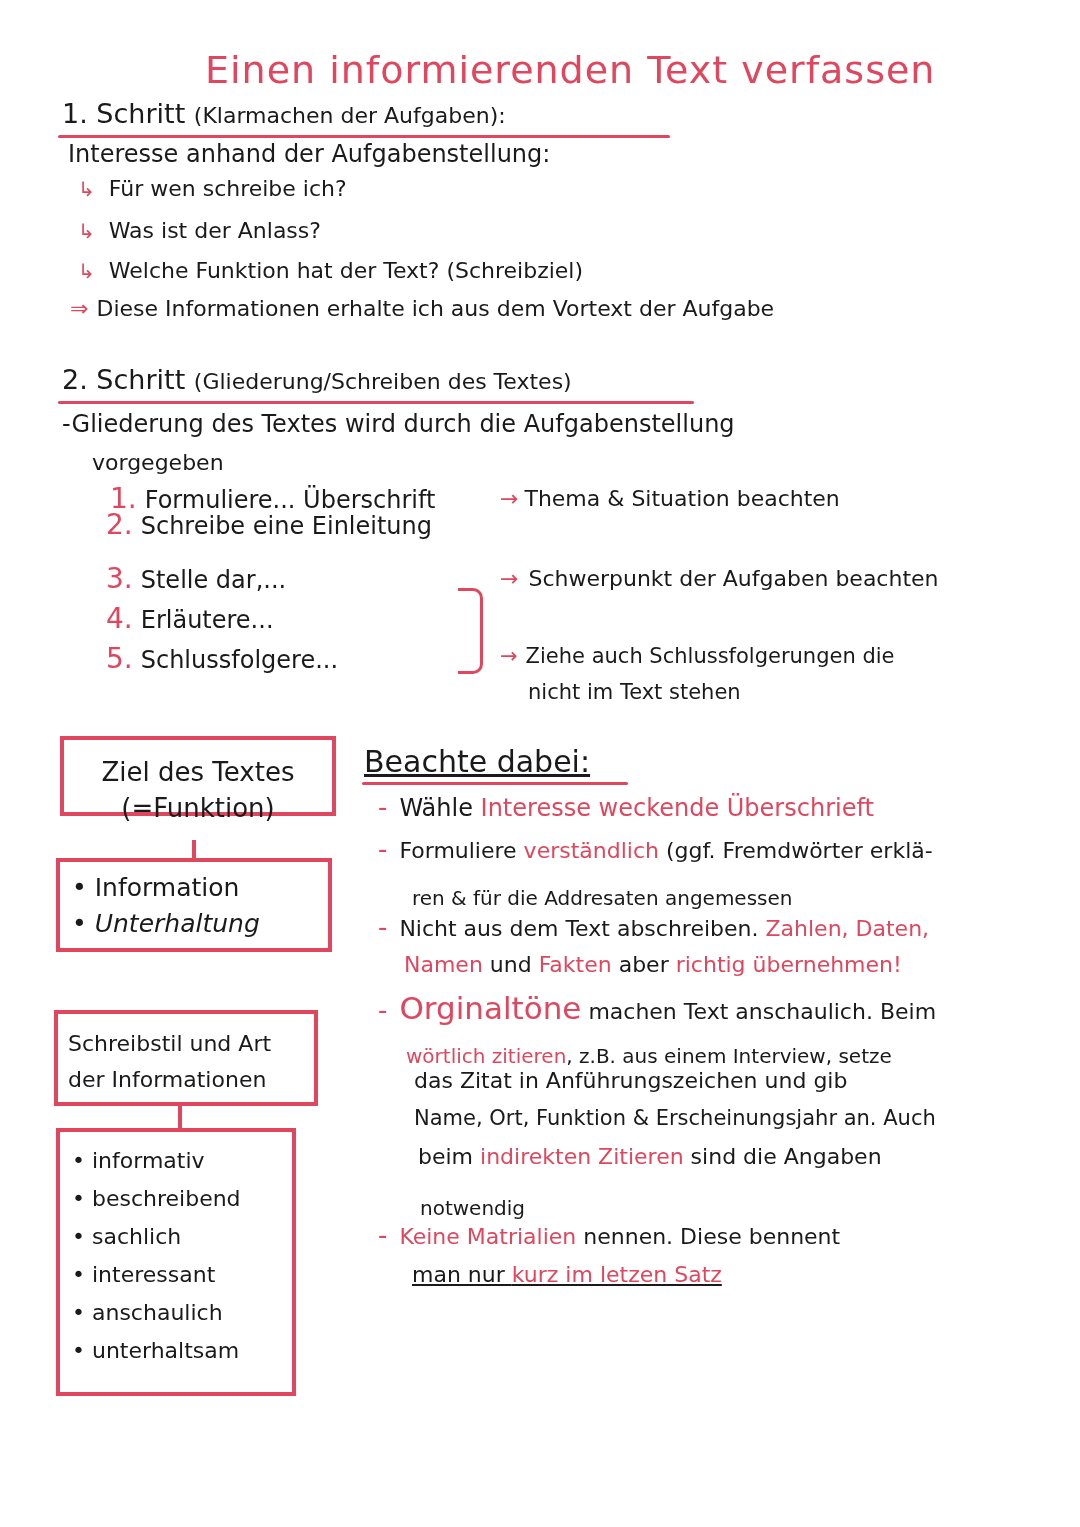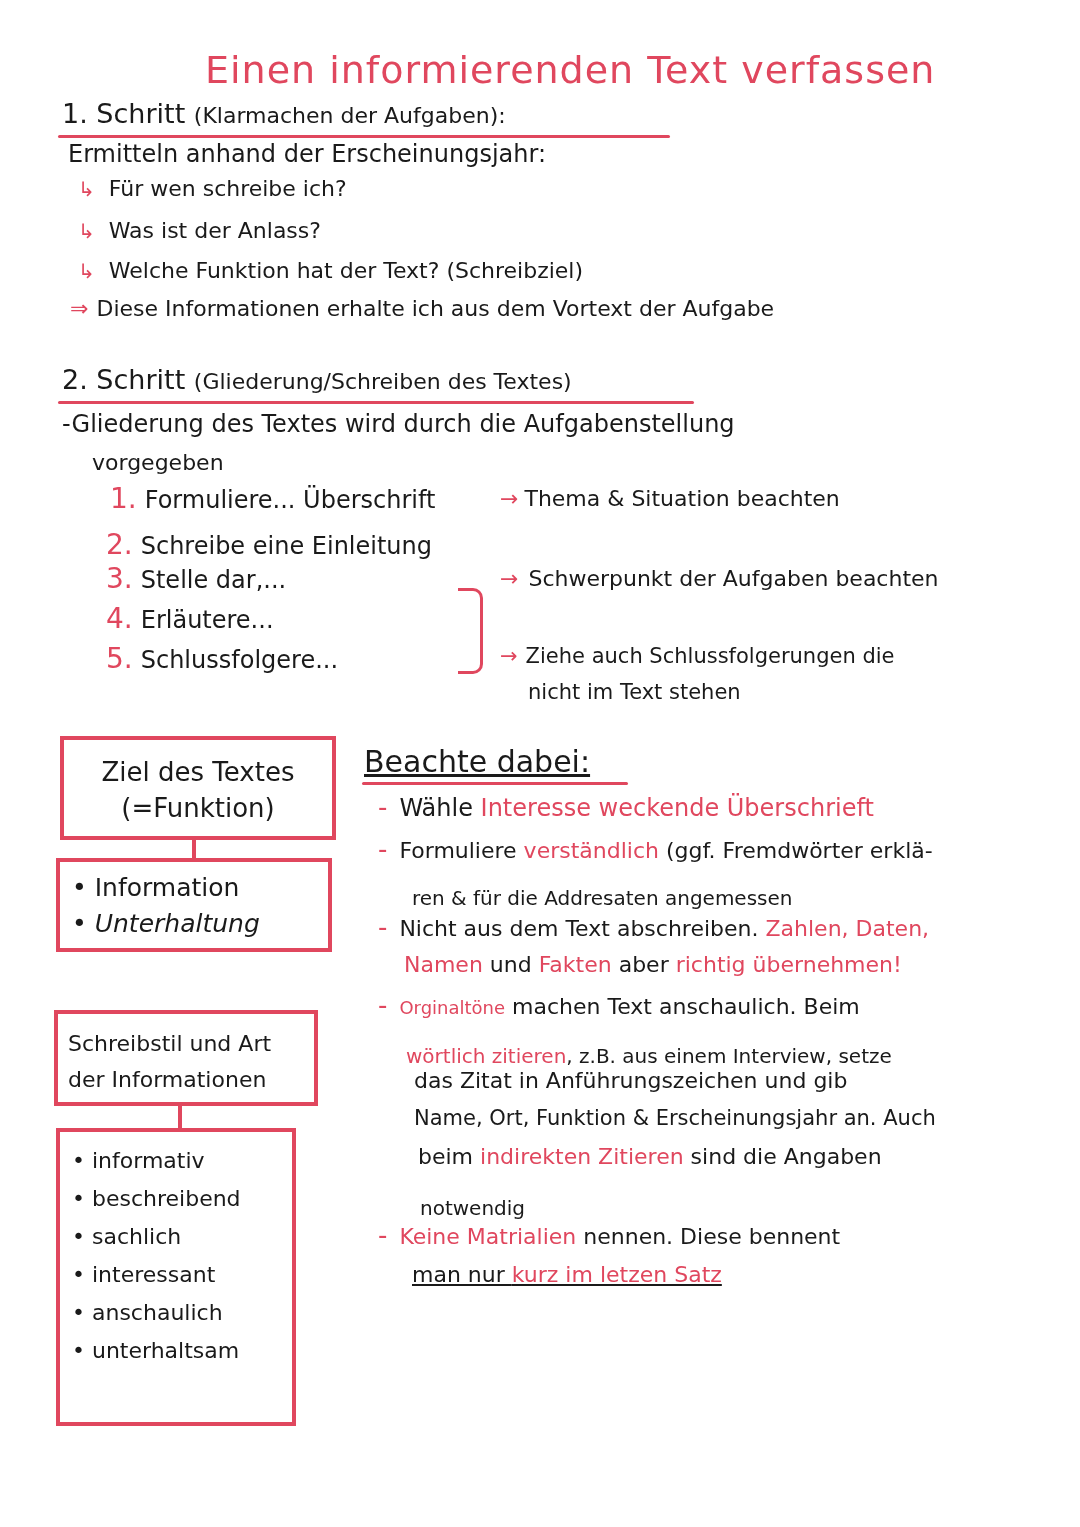--- a/index.html
+++ b/index.html
@@ -28,21 +28,21 @@
 </head>
 <body>
 
 <div class="abs title">Einen informierenden Text verfassen</div>
 
 <div class="abs h-step" style="left:62px;top:98px;">
   <span>1. Schritt</span>
   <span class="sub">(Klarmachen der Aufgaben):</span>
 </div>
 <div class="uline" style="left:58px;top:135px;width:612px;"></div>
-<div class="abs t24" style="left:68px;top:140px;">Ermitteln anhand der Erscheinungsjahr:</div>
+<div class="abs t24" style="left:68px;top:140px;">Interesse anhand der Aufgabenstellung:</div>
 
 <div class="abs t22" style="left:78px;top:176px;">
   <span class="arrow">↳</span><span>Für wen schreibe ich?</span>
 </div>
 <div class="abs t22" style="left:78px;top:218px;">
   <span class="arrow">↳</span><span>Was ist der Anlass?</span>
 </div>
 <div class="abs t22" style="left:78px;top:258px;">
   <span class="arrow">↳</span><span>Welche Funktion hat der Text? (Schreibziel)</span>
 </div>
@@ -54,21 +54,21 @@
   <span>2. Schritt</span>
   <span class="sub">(Gliederung/Schreiben des Textes)</span>
 </div>
 <div class="uline" style="left:58px;top:401px;width:636px;"></div>
 <div class="abs t24" style="left:62px;top:410px;">-Gliederung des Textes wird durch die Aufgabenstellung</div>
 <div class="abs t22" style="left:92px;top:450px;">vorgegeben</div>
 
 <div class="abs t24" style="left:110px;top:482px;">
   <span class="num">1.</span><span>Formuliere... Überschrift</span>
 </div>
-<div class="abs t24" style="left:106px;top:528px;">
+<div class="abs t24" style="left:106px;top:508px;">
   <span class="num">2.</span><span>Schreibe eine Einleitung</span>
 </div>
 <div class="abs t24" style="left:106px;top:562px;">
   <span class="num">3.</span><span>Stelle dar,...</span>
 </div>
 <div class="abs t24" style="left:106px;top:602px;">
   <span class="num">4.</span><span>Erläutere...</span>
 </div>
 <div class="abs t24" style="left:106px;top:642px;">
   <span class="num">5.</span><span>Schlussfolgere...</span>
@@ -79,36 +79,36 @@
   <span class="red" style="margin-right:6px;">→</span><span>Thema &amp; Situation beachten</span>
 </div>
 <div class="abs t22" style="left:500px;top:566px;">
   <span class="red" style="margin-right:10px;">→</span><span>Schwerpunkt der Aufgaben beachten</span>
 </div>
 <div class="abs t21" style="left:500px;top:644px;">
   <span class="red" style="margin-right:8px;">→</span><span>Ziehe auch Schlussfolgerungen die</span>
 </div>
 <div class="abs t21" style="left:528px;top:680px;">nicht im Text stehen</div>
 
-<div class="box" style="left:60px;top:736px;width:276px;height:104px;padding:14px 0 0 0;text-align:center;">
+<div class="box" style="left:60px;top:736px;width:276px;height:80px;padding:14px 0 0 0;text-align:center;">
   <div class="line" style="font-size:26px;">Ziel des Textes</div>
   <div class="line" style="font-size:26px;">(=Funktion)</div>
 </div>
 <div class="conn" style="left:192px;top:840px;height:20px;"></div>
 <div class="box" style="left:56px;top:858px;width:276px;height:94px;padding:8px 0 0 12px;">
   <div class="line" style="font-size:25px;">• Information</div>
   <div class="line" style="font-size:25px;font-style:italic;">• Unterhaltung</div>
 </div>
 
 <div class="box" style="left:54px;top:1010px;width:264px;height:96px;padding:12px 0 0 10px;">
   <div class="line" style="font-size:22px;">Schreibstil und Art</div>
   <div class="line" style="font-size:22px;">der Informationen</div>
 </div>
 <div class="conn" style="left:178px;top:1106px;height:24px;"></div>
-<div class="box small" style="left:56px;top:1128px;width:240px;height:298px;padding:10px 0 0 12px;">
+<div class="box small" style="left:56px;top:1128px;width:240px;height:268px;padding:10px 0 0 12px;">
   <div class="line">• informativ</div>
   <div class="line">• beschreibend</div>
   <div class="line">• sachlich</div>
   <div class="line">• interessant</div>
   <div class="line">• anschaulich</div>
   <div class="line">• unterhaltsam</div>
 </div>
 
 <div class="abs" style="left:364px;top:744px;font-size:30px;text-decoration:underline;">Beachte dabei:</div>
 <div class="uline" style="left:362px;top:782px;width:266px;"></div>
@@ -120,21 +120,21 @@
   <span class="dash">-</span><span>Formuliere </span><span class="red">verständlich</span><span> (ggf. Fremdwörter erklä-</span>
 </div>
 <div class="abs t20" style="left:412px;top:874px;">ren &amp; für die Addresaten angemessen</div>
 <div class="abs t22" style="left:378px;top:912px;">
   <span class="dash">-</span><span>Nicht aus dem Text abschreiben. </span><span class="red">Zahlen, Daten,</span>
 </div>
 <div class="abs t22" style="left:404px;top:952px;">
   <span class="red">Namen</span><span> und </span><span class="red">Fakten</span><span> aber </span><span class="red">richtig übernehmen!</span>
 </div>
 <div class="abs t22" style="left:378px;top:990px;">
-  <span class="dash">-</span><span class="red" style="font-size:18px;">Orginaltöne</span><span> machen Text anschaulich. Beim</span>
+  <span class="dash">-</span><span class="red" style="font-size:31px;">Orginaltöne</span><span> machen Text anschaulich. Beim</span>
 </div>
 <div class="abs t20" style="left:406px;top:1032px;">
   <span class="red">wörtlich zitieren</span><span>, z.B. aus einem Interview, setze</span>
 </div>
 <div class="abs t22" style="left:414px;top:1068px;">das Zitat in Anführungszeichen und gib</div>
 <div class="abs t21" style="left:414px;top:1106px;">Name, Ort, Funktion &amp; Erscheinungsjahr an. Auch</div>
 <div class="abs t22" style="left:418px;top:1144px;">
   <span>beim </span><span class="red">indirekten Zitieren</span><span> sind die Angaben</span>
 </div>
 <div class="abs t20" style="left:420px;top:1184px;">notwendig</div>

